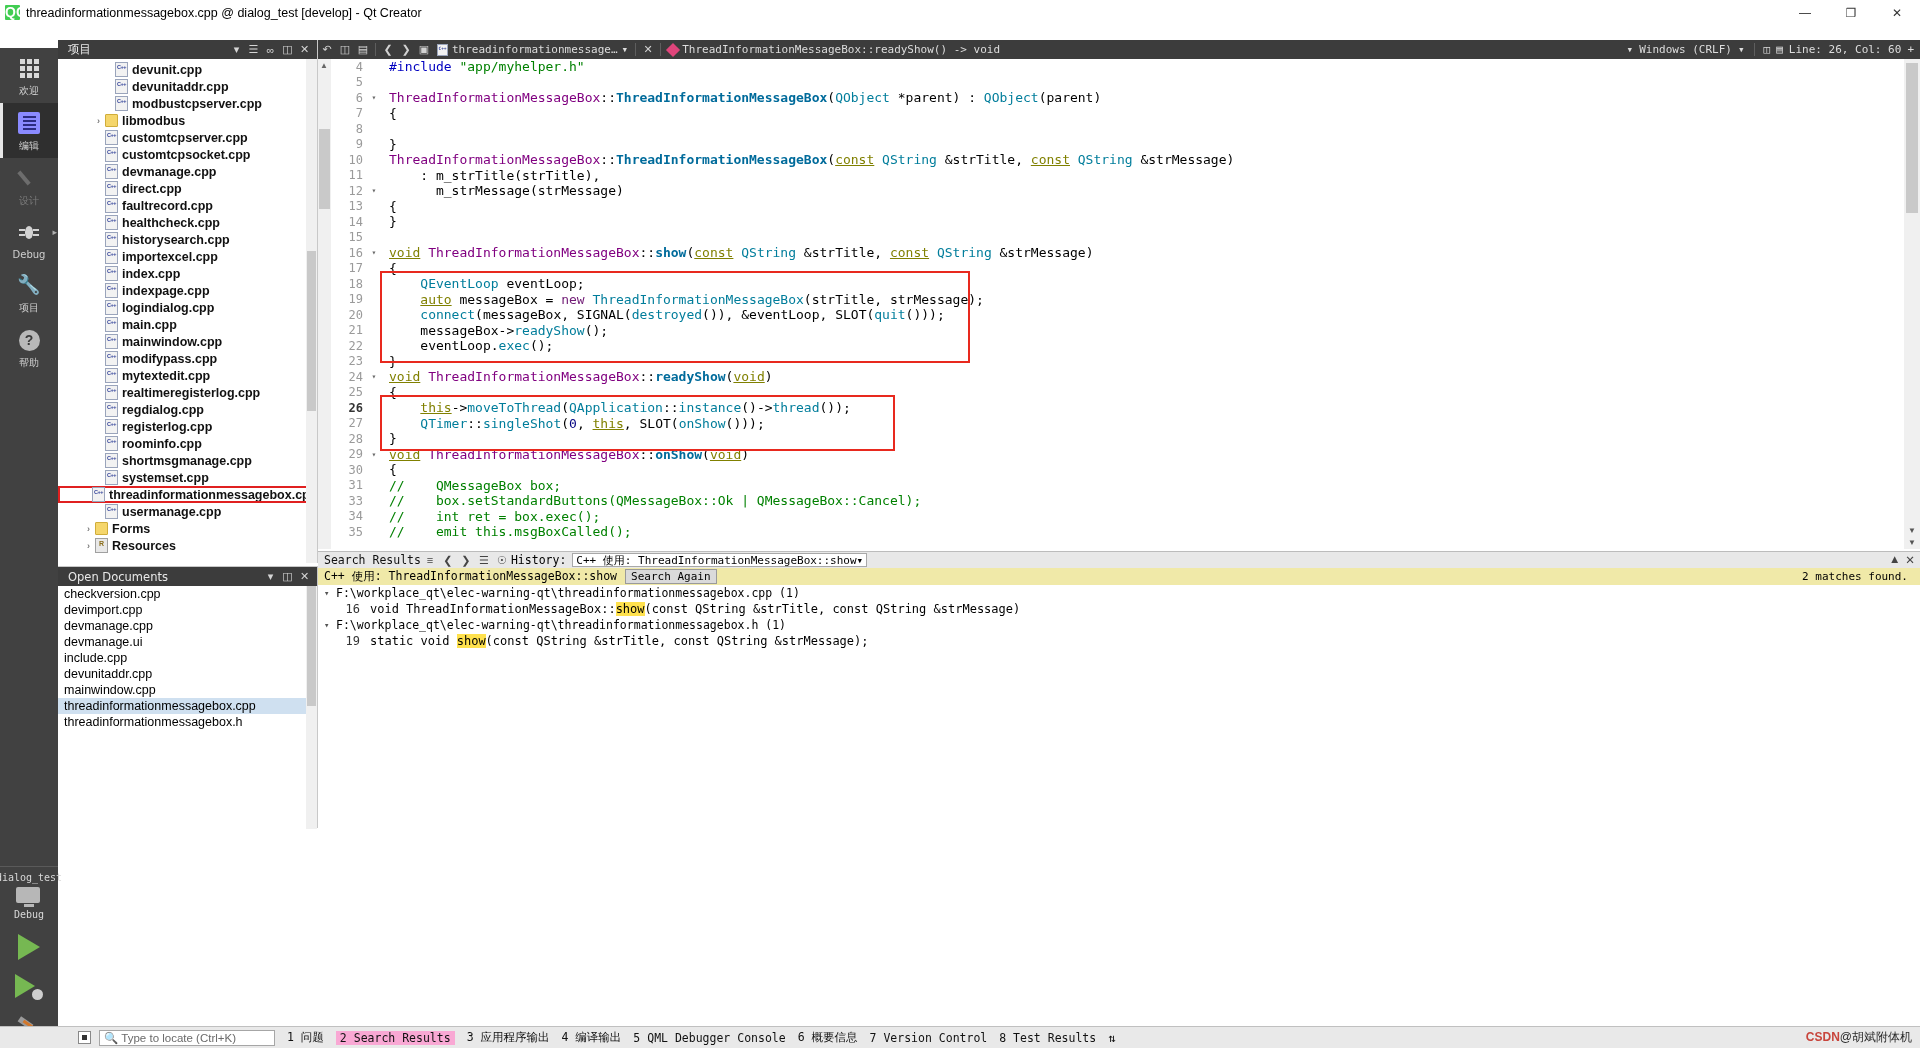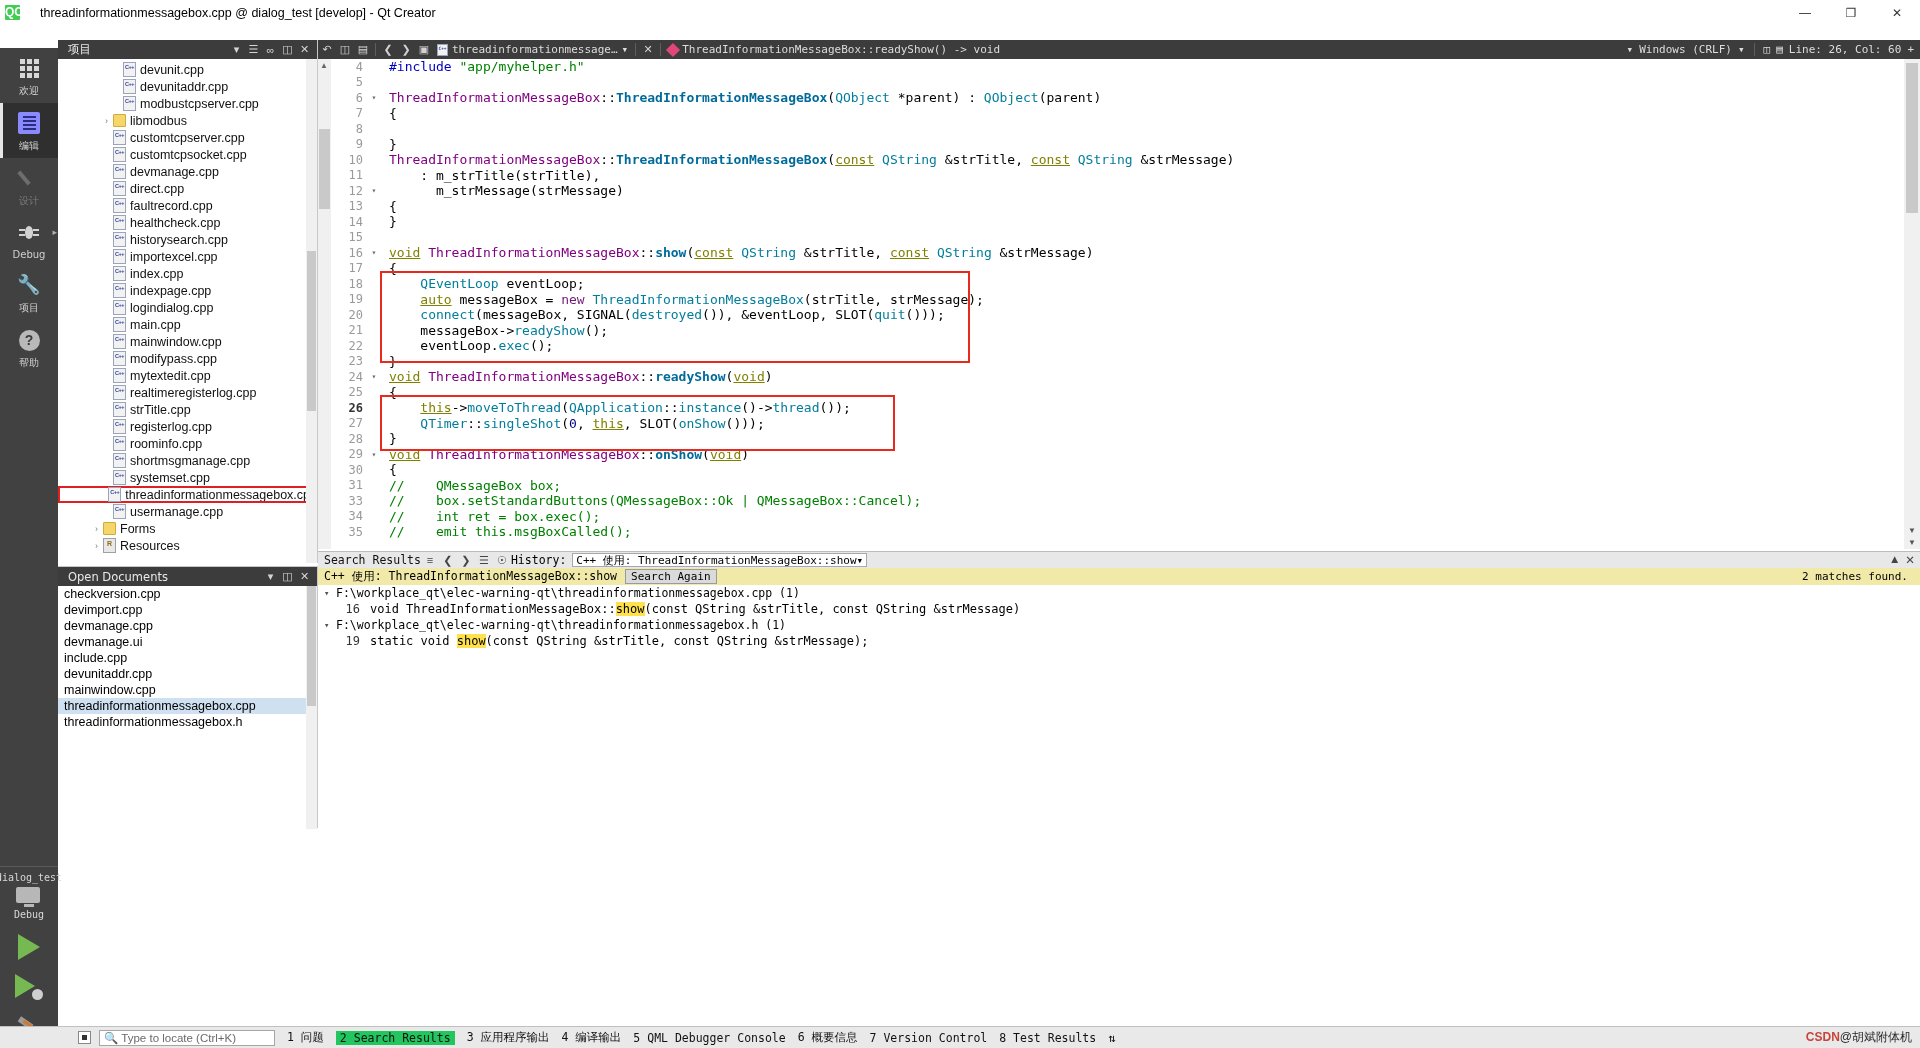--- a/index.html
+++ b/index.html
@@ -11,23 +11,23 @@
     color: #000;
   }
   #app { position:relative; width:1920px; height:1048px; }
 
   
   .titlebar {
     height: 26px; background:#ffffff; display:flex; align-items:center;
     border-bottom:1px solid #ffffff; position:relative;
   }
   .qc-logo {
-    width:15px; height:15px; margin-left:5px; margin-right:20px;
+    width:15px; height:15px; margin-left:5px; margin-right:6px;
     background:#41cd52; border-radius:1px; color:#fff;
-    font-size:12px; font-weight:bold; line-height:15px; text-align:center;
+    font-size:14px; font-weight:bold; line-height:15px; text-align:center;
     font-family:"Liberation Sans", sans-serif;
   }
   .title-text { font-size:12.5px; color:#000; }
   .win-btns { position:absolute; right:0; top:0; height:26px; display:flex; }
   .win-btn { width:46px; height:26px; display:flex; align-items:center; justify-content:center;
              font-size:12px; color:#333; }
 
   
   .menubar { height:22px; background:#ffffff; display:flex; align-items:center; padding-left:6px;
              border-bottom:1px solid #e6e6e6; }
@@ -92,22 +92,22 @@
                 transform:rotate(35deg); }
 
   
   .projpanel { position:absolute; left:58px; top:40px; width:260px; height:523px;
                background:#ffffff; border-right:1px solid #c8c8c8; }
   .panel-head { height:19px; background:#3c3c3c; color:#e8e8e8; display:flex; align-items:center;
                 padding:0 4px; font-size:11.5px; }
   .panel-head .ptitle { flex:1; padding-left:6px; font-family:"DejaVu Sans", sans-serif; }
   .panel-head .pic { width:17px; text-align:center; color:#d5d5d5; font-size:11px; }
   .tree { padding:2px 0 0 0; overflow:hidden; height:504px; position:relative; }
-  .trow { display:flex; align-items:center; height:17px; padding-left:16px; font-size:12.5px;
-          white-space:nowrap; }
+  .trow { display:flex; align-items:center; height:17px; padding-left:8px; font-size:12.5px;
+          white-space:nowrap;font-weight:bold; }
   .trow.sel { outline:2px solid #e02020; outline-offset:-2px; }
   .twist { width:13px; color:#7a7a7a; font-size:9px; text-align:center; }
   .fico { width:13px; height:15px; margin-right:4px; position:relative; flex:none; }
   .fico.cpp { background:#f2f2f2; border:1px solid #9aa4bb; }
   .fico.cpp::after { content:"C++"; position:absolute; left:0; top:1px; width:100%; text-align:center;
                      font-size:5.5px; color:#36469c; font-weight:bold; letter-spacing:-0.5px; }
   .fico.folder { background:#f5d66b; border:1px solid #d0ad3a; border-radius:1px; height:13px; }
   .fico.res { background:#e8e8e8; border:1px solid #a0a0a0; }
   .fico.res::after { content:"R"; position:absolute; left:0; top:1px; width:100%; text-align:center;
                      font-size:7px; color:#8a6d1a; font-weight:bold; }
@@ -195,21 +195,21 @@
 
   
   .statusbar { position:absolute; left:0; bottom:0; width:1920px; height:22px; background:#e9e9e9;
                border-top:1px solid #c0c0c0; display:flex; align-items:center; font-size:12px; }
   .sb-sq { width:13px; height:13px; border:1px solid #888; background:#fff; margin-left:78px; position:relative; }
   .sb-sq::after { content:""; position:absolute; left:3px; top:3px; width:5px; height:5px; background:#333; }
   .locate { margin-left:8px; width:176px; height:16px; background:#fff; border:1px solid #a6a6a6;
             display:flex; align-items:center; padding-left:4px; color:#6a6a6a; font-size:11.5px; }
   .locate .mag { color:#3a6ea5; margin-right:3px; }
   .sb-item { margin-left:12px; font-family:"DejaVu Sans Mono", monospace; font-size:11.5px; color:#111; }
-  .sb-item.active { background:#22c55e; padding:0 4px; }
+  .sb-item.active { background:#f9a8d4; padding:0 4px; }
   .sb-credit { margin-left:auto; padding-right:8px; font-size:12px; color:#2b2b2b; }
   .sb-credit .csdn { color:#c8453c; font-weight:bold; }
 
   .ed-statusright { font-family:"DejaVu Sans Mono", monospace; }
 </style>
 </head>
 <body>
 
 <div id="app">
 
@@ -437,21 +437,21 @@
         <div class="trow">
           <span style="width:26px;flex:none;"></span>
           <span class="twist"></span>
           <span class="fico cpp"></span>
           <span class="tlabel">realtimeregisterlog.cpp</span>
         </div>
         <div class="trow">
           <span style="width:26px;flex:none;"></span>
           <span class="twist"></span>
           <span class="fico cpp"></span>
-          <span class="tlabel">strTitle.cpp</span>
+          <span class="tlabel">regdialog.cpp</span>
         </div>
         <div class="trow">
           <span style="width:26px;flex:none;"></span>
           <span class="twist"></span>
           <span class="fico cpp"></span>
           <span class="tlabel">registerlog.cpp</span>
         </div>
         <div class="trow">
           <span style="width:26px;flex:none;"></span>
           <span class="twist"></span>

